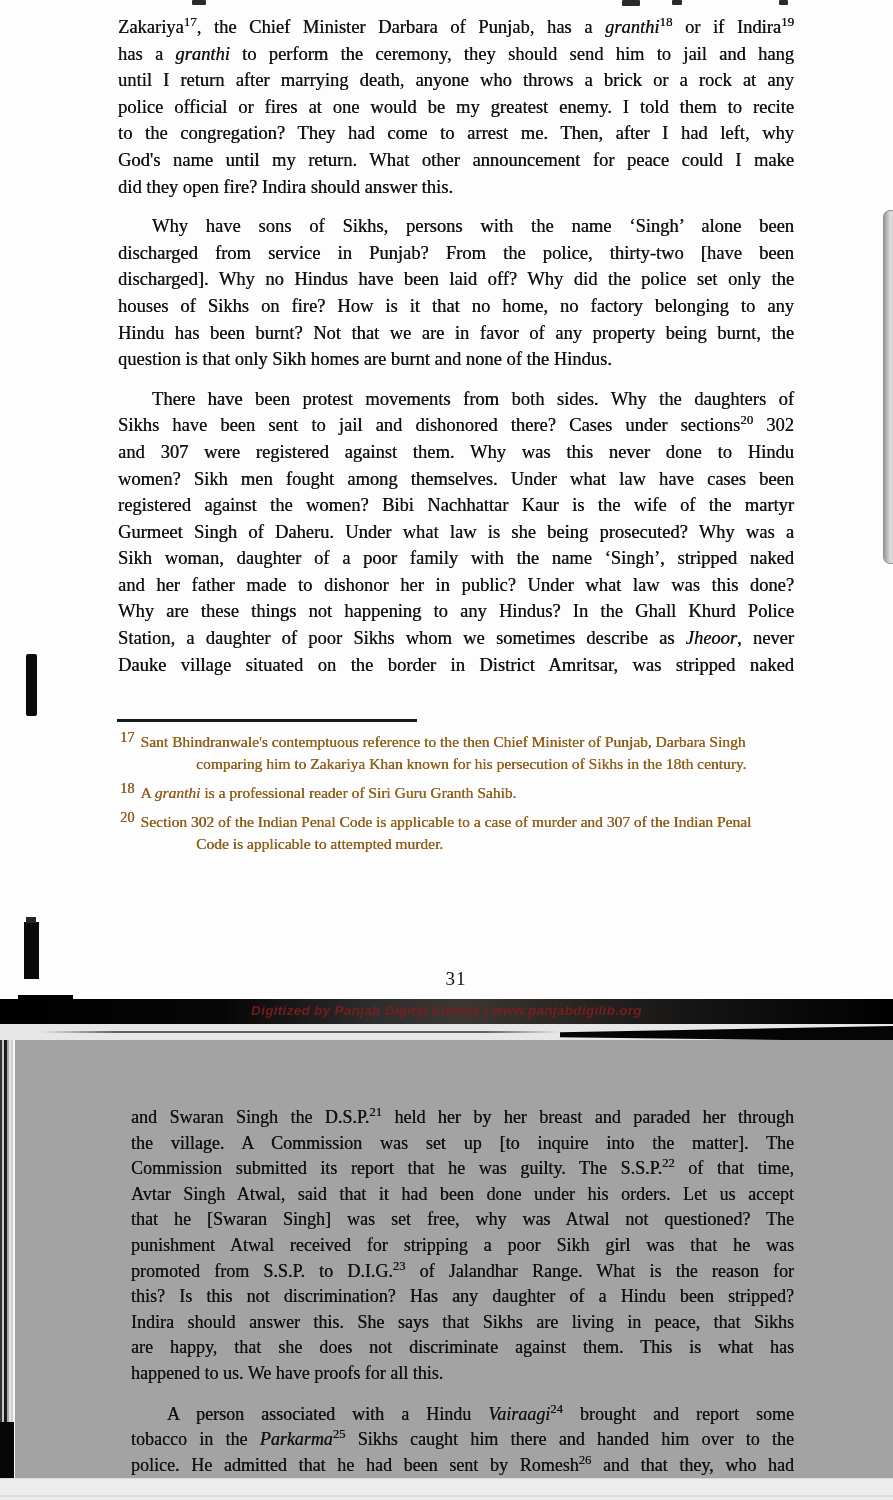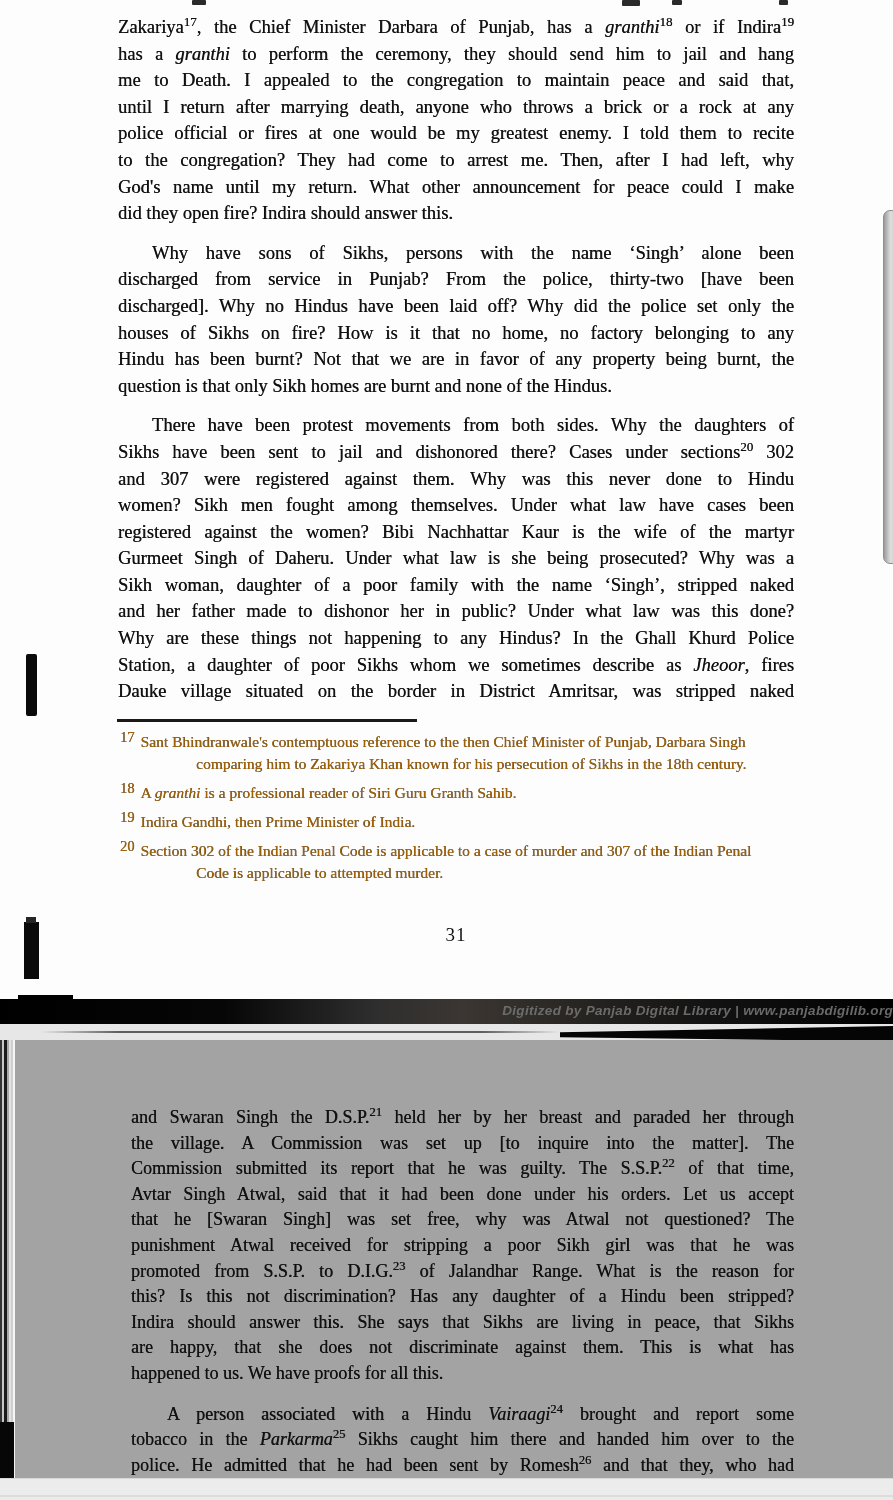--- a/index.html
+++ b/index.html
@@ -21,34 +21,34 @@
   .frag.f2{left:598px;top:0;width:18px;height:6px;}
   .frag.f3{left:648px;top:0;width:10px;height:5px;}
   .frag.f4{left:755px;top:0;width:9px;height:5px;}
   
   .fnrule{position:absolute;left:93px;top:719px;width:300px;height:3px;background:#191919;}
   .footnotes{position:absolute;left:96px;top:731px;width:692px;font-size:15.5px;line-height:22px;
              color:#a16207;text-shadow:0.3px 0 0 rgba(15,15,15,0.75);}
   .footnote{margin-bottom:7px;}
   .fn-cont{padding-left:76px;}
   sup.fn-num{font-size:14.5px;line-height:0;vertical-align:5px;margin-right:6px;}
-  .pagenum{position:absolute;left:0;top:924px;width:864px;text-align:center;font-size:19px;
+  .pagenum{position:absolute;left:0;top:968px;width:864px;text-align:center;font-size:19px;
            color:#111;letter-spacing:1px;}
   
   .blob1{position:absolute;left:2px;top:654px;width:11px;height:62px;background:#0a0a0a;border-radius:2px;}
   .blob2{position:absolute;left:0;top:922px;width:15px;height:57px;background:#0a0a0a;}
   .blob2::before{content:"";position:absolute;left:2px;top:-5px;width:10px;height:6px;background:#262626;}
   .edge1{position:absolute;left:886px;top:13px;width:4px;height:986px;background:#0c0c0c;}
   
   .band{position:absolute;left:0;top:999px;width:893px;height:25px;
         background:linear-gradient(90deg,#000 0%,#060606 25%,#2e2e2e 42%,#3b3632 52%,#2a2724 63%,#121212 80%,#000 100%);}
   .band::before{content:"";position:absolute;left:18px;top:-4px;width:55px;height:4px;background:#000;}
-  .watermark{position:absolute;left:0;top:1003px;width:893px;text-align:right;
+  .watermark{position:absolute;left:0;top:1003px;width:893px;text-align:center;
              font-family:"Liberation Sans",sans-serif;font-style:italic;font-weight:bold;
-             font-size:13.5px;color:#737373;opacity:0.9;letter-spacing:0.3px;}
+             font-size:13.5px;color:#7f1d1d;opacity:0.9;letter-spacing:0.3px;}
   .strip{position:absolute;left:0;top:1024px;width:893px;height:16px;background:#e7e7e7;}
   .stripline{position:absolute;left:40px;top:1031px;width:520px;height:2px;
              background:linear-gradient(90deg,rgba(60,60,60,0),rgba(60,60,60,0.8) 15%,rgba(60,60,60,0.8) 85%,rgba(60,60,60,0));}
   .rwedge{position:absolute;left:560px;top:1026px;width:333px;height:18px;background:#050505;
           clip-path:polygon(0 35%,100% 0,100% 85%,0 62%);}
   
   .page2{position:absolute;left:0;top:1040px;width:893px;height:438px;background:#a3a3a3;}
   .spine{position:absolute;left:0;top:0;width:15px;height:100%;
          background:linear-gradient(90deg,#333 0,#333 2px,#c8c8c8 2px,#c8c8c8 4px,#1a1a1a 4px,#1a1a1a 7px,
                    #a8a8a8 7px,#a8a8a8 9px,#e2e2e2 9px,#e2e2e2 11px,#cfcfcf 11px,#cfcfcf 13px,#f6f6f6 13px);}
@@ -71,21 +71,20 @@
   <section class="page1">
     <span class="frag f1"></span>
     <span class="frag f2"></span>
     <span class="frag f3"></span>
     <span class="frag f4"></span>
 
     <div class="tb1">
         <div class="para">
           <div class="tline"><span>Zakariya</span><sup class="fnref">17</sup><span>, the Chief Minister Darbara of Punjab, has a </span><i>granthi</i><sup class="fnref">18</sup><span> or if Indira</span><sup class="fnref">19</sup></div>
           <div class="tline"><span>has a </span><i>granthi</i><span> to perform the ceremony, they should send him to jail and hang</span></div>
-          <div class="tline"><span>me to Death. I appealed to the congregation to maintain peace and said that,</span></div>
           <div class="tline"><span>until I return after marrying death, anyone who throws a brick or a rock at any</span></div>
           <div class="tline"><span>police official or fires at one would be my greatest enemy. I told them to recite</span></div>
           <div class="tline"><span>to the congregation? They had come to arrest me. Then, after I had left, why</span></div>
           <div class="tline"><span>God's name until my return. What other announcement for peace could I make</span></div>
           <div class="tline last"><span>did they open fire? Indira should answer this.</span></div>
         </div>
         <div class="para">
           <div class="tline" style="text-indent: 34px;"><span>Why have sons of Sikhs, persons with the name ‘Singh’ alone been</span></div>
           <div class="tline"><span>discharged from service in Punjab? From the police, thirty-two [have been</span></div>
           <div class="tline"><span>discharged]. Why no Hindus have been laid off? Why did the police set only the</span></div>
@@ -96,37 +95,34 @@
         <div class="para">
           <div class="tline" style="text-indent: 34px;"><span>There have been protest movements from both sides. Why the daughters of</span></div>
           <div class="tline"><span>Sikhs have been sent to jail and dishonored there? Cases under sections</span><sup class="fnref">20</sup><span> 302</span></div>
           <div class="tline"><span>and 307 were registered against them. Why was this never done to Hindu</span></div>
           <div class="tline"><span>women? Sikh men fought among themselves. Under what law have cases been</span></div>
           <div class="tline"><span>registered against the women? Bibi Nachhattar Kaur is the wife of the martyr</span></div>
           <div class="tline"><span>Gurmeet Singh of Daheru. Under what law is she being prosecuted? Why was a</span></div>
           <div class="tline"><span>Sikh woman, daughter of a poor family with the name ‘Singh’, stripped naked</span></div>
           <div class="tline"><span>and her father made to dishonor her in public? Under what law was this done?</span></div>
           <div class="tline"><span>Why are these things not happening to any Hindus? In the Ghall Khurd Police</span></div>
-          <div class="tline"><span>Station, a daughter of poor Sikhs whom we sometimes describe as </span><i>Jheoor</i><span>, fires</span></div>
+          <div class="tline"><span>Station, a daughter of poor Sikhs whom we sometimes describe as </span><i>Jheoor</i><span>, never</span></div>
           <div class="tline"><span>Dauke village situated on the border in District Amritsar, was stripped naked</span></div>
         </div>
       </div>
 
     <div class="fnrule"></div>
 
     <div class="footnotes">
         <div class="footnote">
           <div class="fn-line"><sup class="fn-num">17</sup><span>Sant Bhindranwale's contemptuous reference to the then Chief Minister of Punjab, Darbara Singh</span></div>
           <div class="fn-line fn-cont"><span>comparing him to Zakariya Khan known for his persecution of Sikhs in the 18th century.</span></div>
         </div>
         <div class="footnote">
           <div class="fn-line"><sup class="fn-num">18</sup><span>A </span><i>granthi</i><span> is a professional reader of Siri Guru Granth Sahib.</span></div>
-        </div>
-        <div class="footnote">
-          <div class="fn-line"><sup class="fn-num">19</sup><span>Indira Gandhi, then Prime Minister of India.</span></div>
         </div>
         <div class="footnote">
           <div class="fn-line"><sup class="fn-num">20</sup><span>Section 302 of the Indian Penal Code is applicable to a case of murder and 307 of the Indian Penal</span></div>
           <div class="fn-line fn-cont"><span>Code is applicable to attempted murder.</span></div>
         </div>
       </div>
 
     <div class="pagenum">31</div>
 
     <div class="blob1"></div>

